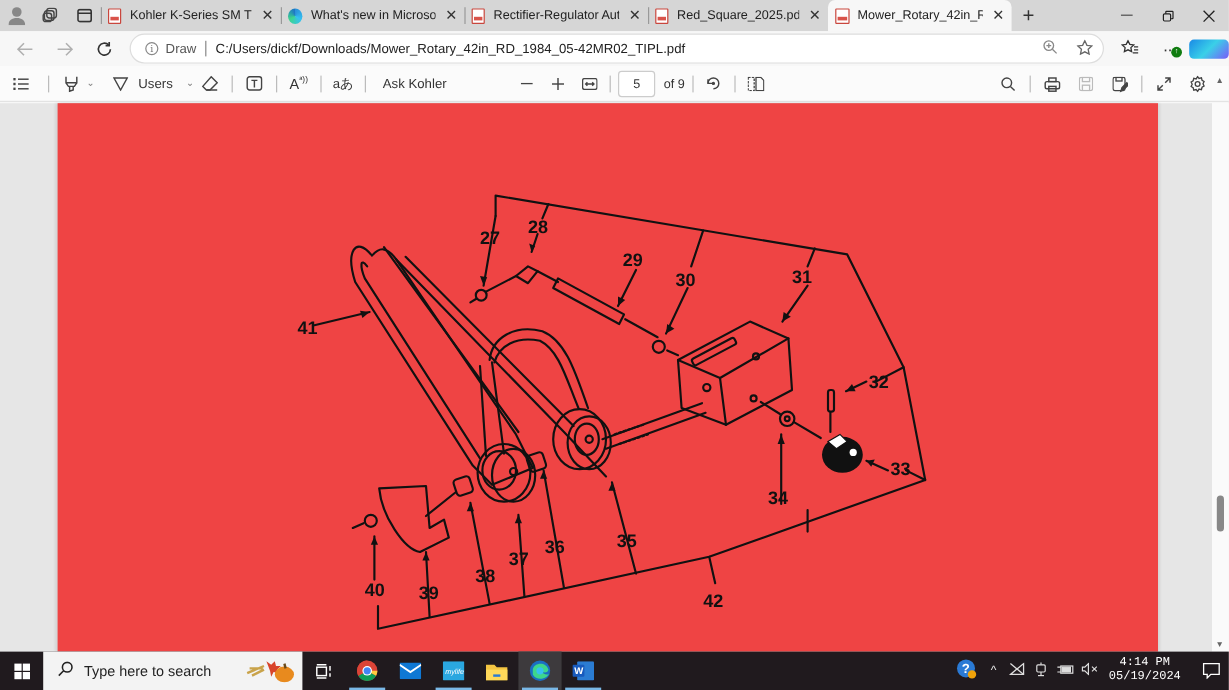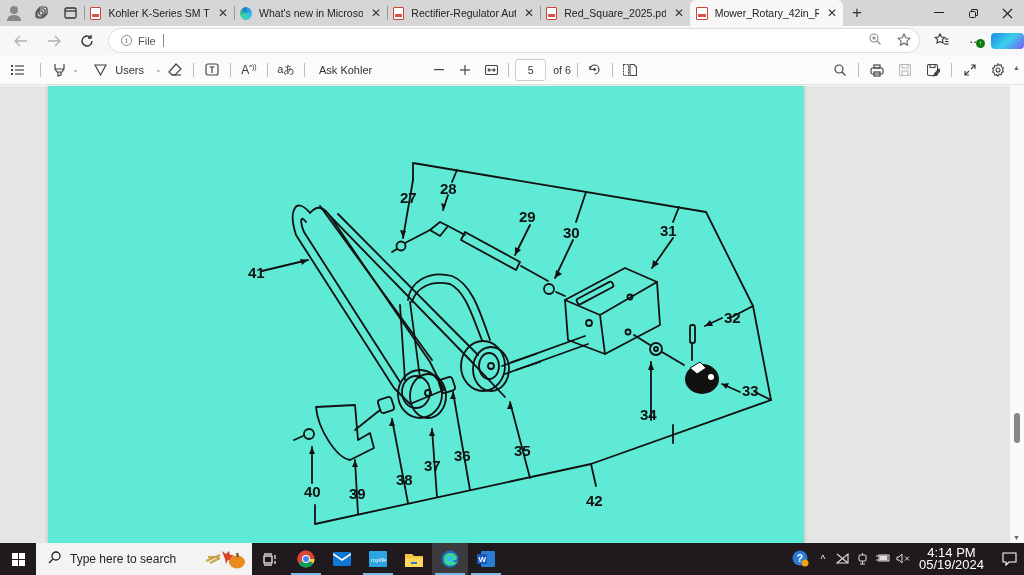--- a/index.html
+++ b/index.html
@@ -39,21 +39,21 @@
   .pdfbar { position: absolute; left: 0; top: 55px; width: 1024px; height: 30px; background: #fbfbfb; border-bottom: 1px solid #e3e3e3; display: flex; align-items: center; font-size: 11px; color: #333; }
   .pi { height: 30px; display: flex; align-items: center; justify-content: center; color: #333; }
   .psep { width: 1px; height: 14px; background: #bbb; margin: 0 6px; }
   .chev { font-size: 8px; color: #888; margin-left: 6px; }
   .pagebox { width: 31px; height: 22px; border: 1px solid #ccc; background: #fff; border-radius: 3px; display: flex; align-items: center; justify-content: center; font-size: 10.5px; }
   .pdf-right { position: absolute; right: 14px; top: 0; height: 30px; display: flex; align-items: center; gap: 4px; }
   .pdf-right .pi { width: 24px; font-size: 13px; }
 
   
   .viewport { position: absolute; left: 0; top: 86px; width: 1010px; height: 457px; background: #e6e6e6; }
-  .page { position: absolute; left: 48px; top: 0; width: 756px; height: 457px; background: #5eead4; box-shadow: -2px 0 2px rgba(0,0,0,0.08), 2px 0 2px rgba(0,0,0,0.08); }
+  .page { position: absolute; left: 48px; top: 0; width: 917px; height: 457px; background: #ef4444; box-shadow: -2px 0 2px rgba(0,0,0,0.08), 2px 0 2px rgba(0,0,0,0.08); }
   .diagram { position: absolute; left: 0; top: 0; }
   .lbl { font-family: "Liberation Sans", sans-serif; font-weight: bold; font-size: 15px; fill: #111; }
   .scrollbar { position: absolute; left: 1010px; top: 86px; width: 14px; height: 457px; background: #fafafa; }
   .scrollbar .up, .scrollbar .down { position: absolute; left: 3px; font-size: 7px; color: #666; }
   .scrollbar .up { top: -22px; }
   .scrollbar .down { bottom: 2px; }
   .scrollbar .thumb { position: absolute; left: 4px; top: 327px; width: 6px; height: 30px; background: #888; border-radius: 3px; }
 
   
   .taskbar { position: absolute; left: 0; top: 543px; width: 1024px; height: 32px; background: #201a1e; display: flex; align-items: flex-start; }
@@ -61,21 +61,21 @@
   .winlogo { display: grid; grid-template-columns: 6px 6px; gap: 1px; }
   .winlogo i { width: 6px; height: 6px; background: #fff; display: block; }
   .search { width: 216px; height: 32px; background: #f3f3f3; display: flex; align-items: center; padding-left: 12px; font-size: 12px; color: #222; position: relative; }
   .search .mag { font-size: 13px; margin-right: 9px; color: #222; }
   .search .autumn { position: absolute; right: 6px; top: 6px; width: 42px; height: 20px; }
   .tapp { width: 36px; height: 32px; display: flex; align-items: center; justify-content: center; position: relative; }
   .tapp.active::after { content: ""; position: absolute; bottom: 0; left: 3px; right: 3px; height: 2px; background: #7ab8e6; }
   .tapp.focused { background: #3d3a3d; }
   .tray { position: absolute; right: 0; top: 0; height: 32px; display: flex; align-items: center; color: #fff; font-size: 11px; }
   .tray .ti { width: 16px; text-align: center; margin: 0 2px; color: #e8e8e8; font-size: 10px; }
-  .clock { text-align: center; font-size: 13px; line-height: 12px; color: #fff; margin: 0 10px 0 6px; }
+  .clock { text-align: center; font-size: 10px; line-height: 12px; color: #fff; margin: 0 10px 0 6px; font-family: Liberation Mono, monospace; }
   .notif { width: 30px; height: 32px; display: flex; align-items: center; justify-content: center; }
 </style>
 </head>
 <body>
 
 <div class="win">
 
   <div class="tabbar">
     <div class="tb-icon">
       <svg width="14" height="16" viewBox="0 0 14 16">
@@ -161,22 +161,23 @@
         </svg>
     </div>
     <div class="nav-btn dark">
       <svg width="14" height="14" viewBox="0 0 14 14" fill="none" stroke="#333" stroke-width="1.4">
           <path d="M12 7a5 5 0 1 1-1.5-3.6"></path>
           <path d="M11 1v3H8"></path>
         </svg>
     </div>
     <div class="omni">
       <span class="info">i</span>
-      <span class="file">File</span>
+      <span class="file">Draw</span>
       <span class="vsep"></span>
+      <span>C:/Users/dickf/Downloads/Mower_Rotary_42in_RD_1984_05-42MR02_TIPL.pdf</span>
       <div class="right">
         <span>
           <svg width="12" height="12" viewBox="0 0 12 12" fill="none" stroke="#888" stroke-width="1.1">
               <circle cx="5" cy="5" r="4"></circle>
               <line x1="8" y1="8" x2="11.5" y2="11.5"></line>
               <line x1="3" y1="5" x2="7" y2="5"></line>
               <line x1="5" y1="3" x2="5" y2="7"></line>
             </svg>
         </span>
         <span>
@@ -269,21 +270,21 @@
         </svg>
     </div>
     <div class="pi" style="width:22px">
       <svg width="13" height="10" viewBox="0 0 13 10" fill="none" stroke="#444" stroke-width="1.1">
           <rect x="0.5" y="0.5" width="12" height="9" rx="1.5"></rect>
           <path d="M3 5h7M4.5 3.5L3 5l1.5 1.5M8.5 3.5L10 5 8.5 6.5"></path>
         </svg>
     </div>
     <div class="psep"></div>
     <div class="pagebox">5</div>
-    <div class="pi" style="margin-left:7px;font-size:10.5px">of 6</div>
+    <div class="pi" style="margin-left:7px;font-size:10.5px">of 9</div>
     <div class="psep"></div>
     <div class="pi" style="width:22px">
       <svg width="13" height="13" viewBox="0 0 13 13" fill="none" stroke="#444" stroke-width="1.2">
           <path d="M2 6.5A4.5 4.5 0 1 1 6.5 11"></path>
           <path d="M2 3v3.5h3.5"></path>
           <circle cx="6.5" cy="6.5" r="0.8" fill="#444"></circle>
         </svg>
     </div>
     <div class="psep"></div>
     <div class="pi" style="width:22px">

